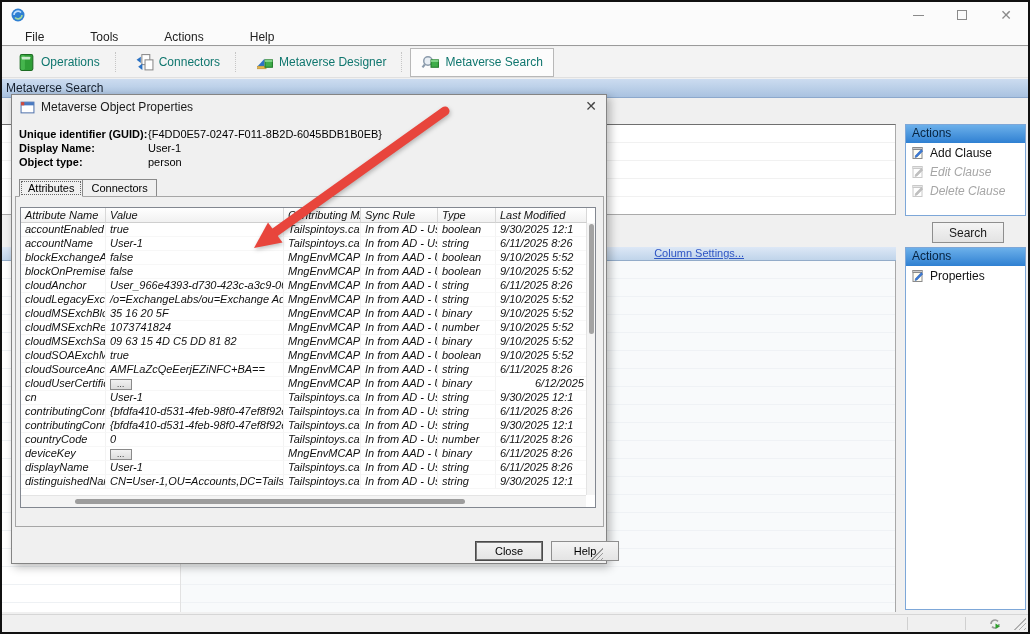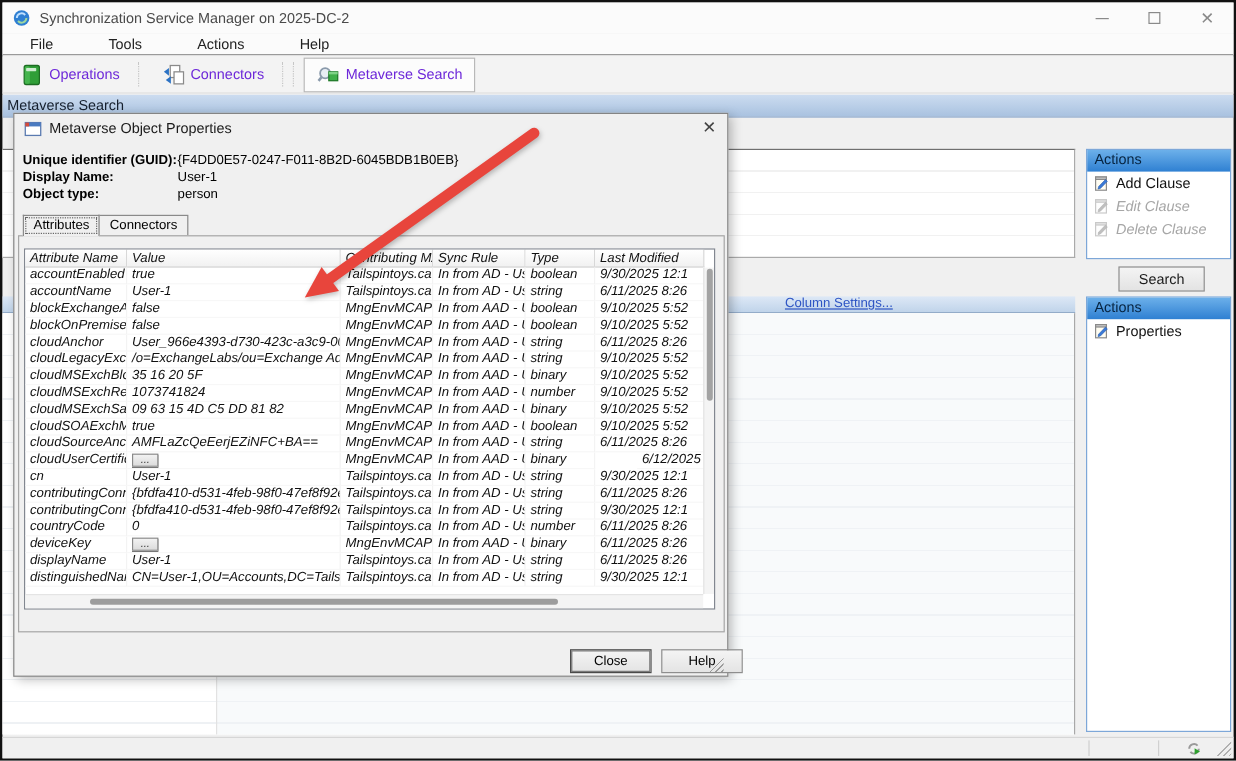--- a/index.html
+++ b/index.html
@@ -23,21 +23,21 @@
 
   
   .menubar { position:absolute; left:0; top:26px; width:1026px; height:18px; background:#fbfbfb;
              border-bottom:1px solid #9a9a9a; display:flex; align-items:center; }
   .menu-item { font-size:12px; color:#222; padding:0 23px; }
 
   
   .toolbar { position:absolute; left:0; top:45px; width:1026px; height:31px; background:#f3f3f3;
              border-bottom:1px solid #e0e0e0; display:flex; align-items:center; }
   .tool-btn { height:29px; display:flex; align-items:center; gap:5px; padding:0 10px; margin-left:4px;
-              font-size:12px; color:#6d28d9; border:1px solid transparent; background:transparent; }
+              font-size:12px; color:#0f766e; border:1px solid transparent; background:transparent; }
   .tool-btn svg { width:19px; height:19px; }
   .tool-btn.active { background:#fcfcfc; border:1px solid #b8b8b8; }
   .tb-sep { width:1px; height:20px; margin:0 4px; border-left:1px dotted #c6c6c6; }
 
   
   .viewbar { position:absolute; left:0; top:77px; width:1026px; height:19px;
              background:linear-gradient(#ccdcf0,#a9c2e0); border-bottom:1px solid #8ca8cc;
              font-size:12px; color:#16202e; line-height:18px; padding-left:4px; }
 
   
@@ -122,21 +122,20 @@
 <div class="screen">
 
   <div class="titlebar">
     <span class="app-icon">
       <svg viewBox="0 0 16 16">
           <circle cx="8" cy="8" r="6.5" fill="#2e7fd2"></circle>
           <path d="M4 8a4 4 0 0 1 7-2.5" stroke="#bfe0ff" stroke-width="1.6" fill="none"></path>
           <path d="M12 8a4 4 0 0 1-7 2.5" stroke="#9fd89f" stroke-width="1.6" fill="none"></path>
         </svg>
     </span>
-    <span class="title-text">Synchronization Service Manager on 2025-DC-2</span>
     <div class="win-controls">
       <span class="win-btn">
           <span class="min-glyph"></span>
         </span>
       <span class="win-btn">
           <span class="max-glyph"></span>
         </span>
       <span class="win-btn">
           <span class="close-glyph">✕</span>
         </span>
@@ -167,20 +166,31 @@
           <svg viewBox="0 0 18 18">
             <rect x="6.5" y="1.5" width="7.5" height="9.5" fill="#fff" stroke="#8a8a8a"></rect>
             <rect x="9.5" y="6.5" width="7.5" height="9.5" fill="#fff" stroke="#8a8a8a"></rect>
             <path d="M1.5 6.5 L5.5 3.5 L5.5 9.5 Z" fill="#2b72c4"></path>
             <path d="M8 12 L4 15 L8 18 Z" fill="#2b72c4" transform="translate(-1,-2)"></path>
           </svg>
         </span>
         <span>Connectors</span>
       </div>
       <span class="tb-sep"></span>
+      <div class="tool-btn">
+        <span style="display: flex;">
+          <svg viewBox="0 0 18 18">
+            <path d="M2.5 12.5 L9 5.5 L9 12.5 Z" fill="#2b72c4"></path>
+            <rect x="2.5" y="12.5" width="8" height="2.5" fill="#e5b54a" stroke="#b3872a" stroke-width="0.5"></rect>
+            <rect x="9.5" y="6.5" width="7" height="7" fill="#3fae4a" stroke="#1f7a28"></rect>
+            <rect x="9.5" y="6.5" width="7" height="2" fill="#7fd287"></rect>
+          </svg>
+        </span>
+        <span>Metaverse Designer</span>
+      </div>
       <span class="tb-sep"></span>
       <div class="tool-btn active">
         <span style="display: flex;">
           <svg viewBox="0 0 18 18">
             <circle cx="6.6" cy="7.6" r="4" fill="#e8eef4" stroke="#8a9aab" stroke-width="1.4"></circle>
             <line x1="3.6" y1="10.9" x2="1.4" y2="13.6" stroke="#8a9aab" stroke-width="2"></line>
             <rect x="9.5" y="6.5" width="7" height="7" fill="#3fae4a" stroke="#1f7a28"></rect>
             <rect x="9.5" y="6.5" width="7" height="2" fill="#7fd287"></rect>
           </svg>
         </span>

